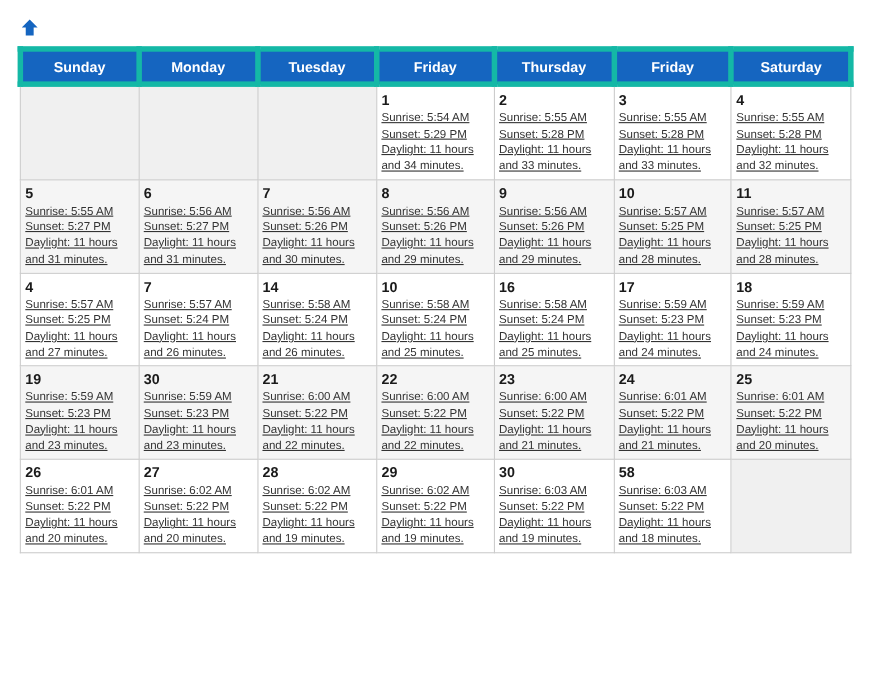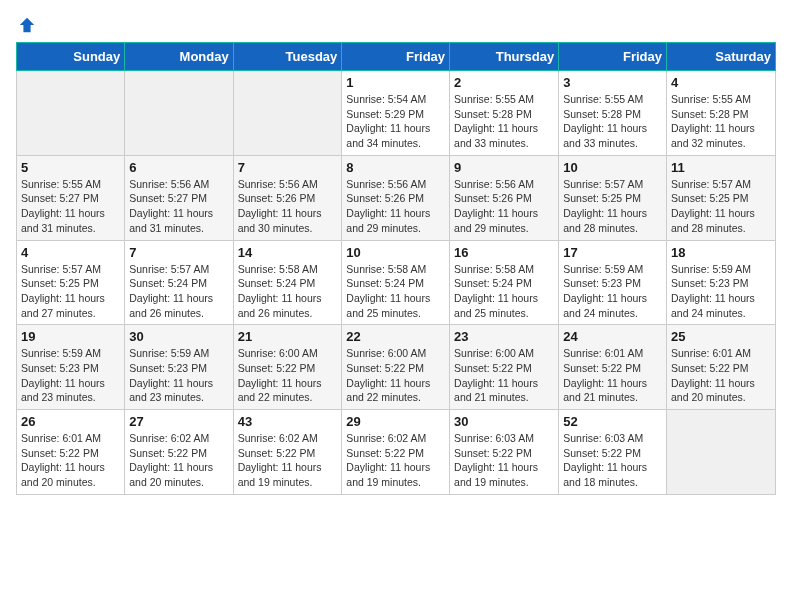--- a/index.html
+++ b/index.html
@@ -55,24 +55,24 @@
     }
     table {
       width: 100%;
       border-collapse: collapse;
       font-size: 11px;
     }
     thead tr th {
       background-color: #1565C0;
       color: #fff;
       padding: 6px 4px;
-      text-align: right;
+      text-align: center;
       font-size: 13px;
       font-weight: bold;
-      border: 1px solid #14b8a6;
+      border: 5px solid #14b8a6;
     }
     tbody tr td {
       border: 1px solid #ccc;
       vertical-align: top;
       padding: 4px;
       width: 113px;
       min-height: 80px;
       background: #fff;
     }
     tbody tr:nth-child(even) td {
@@ -82,20 +82,21 @@
       font-size: 13px;
       font-weight: bold;
       color: #1a1a1a;
       display: block;
       margin-bottom: 2px;
     }
     .day-detail {
       color: #333;
       font-size: 10.5px;
       line-height: 1.4;
+      text-decoration: underline;
     }
     td.empty {
       background: #f0f0f0;
     }
   </style>
 </head>
 <body>
 
 <div class="header">
   <div class="logo">
@@ -240,31 +241,31 @@
       <tr>
         <td>
           <span class="day-num">26</span>
           <div class="day-detail">Sunrise: 6:01 AM<br>Sunset: 5:22 PM<br>Daylight: 11 hours and 20 minutes.</div>
         </td>
         <td>
           <span class="day-num">27</span>
           <div class="day-detail">Sunrise: 6:02 AM<br>Sunset: 5:22 PM<br>Daylight: 11 hours and 20 minutes.</div>
         </td>
         <td>
-          <span class="day-num">43</span>
+          <span class="day-num">28</span>
           <div class="day-detail">Sunrise: 6:02 AM<br>Sunset: 5:22 PM<br>Daylight: 11 hours and 19 minutes.</div>
         </td>
         <td>
           <span class="day-num">29</span>
           <div class="day-detail">Sunrise: 6:02 AM<br>Sunset: 5:22 PM<br>Daylight: 11 hours and 19 minutes.</div>
         </td>
         <td>
           <span class="day-num">30</span>
           <div class="day-detail">Sunrise: 6:03 AM<br>Sunset: 5:22 PM<br>Daylight: 11 hours and 19 minutes.</div>
         </td>
         <td>
-          <span class="day-num">52</span>
+          <span class="day-num">58</span>
           <div class="day-detail">Sunrise: 6:03 AM<br>Sunset: 5:22 PM<br>Daylight: 11 hours and 18 minutes.</div>
         </td>
         <td class="empty"></td>
       </tr>
     </tbody>
 </table>
 
 </body></html>

